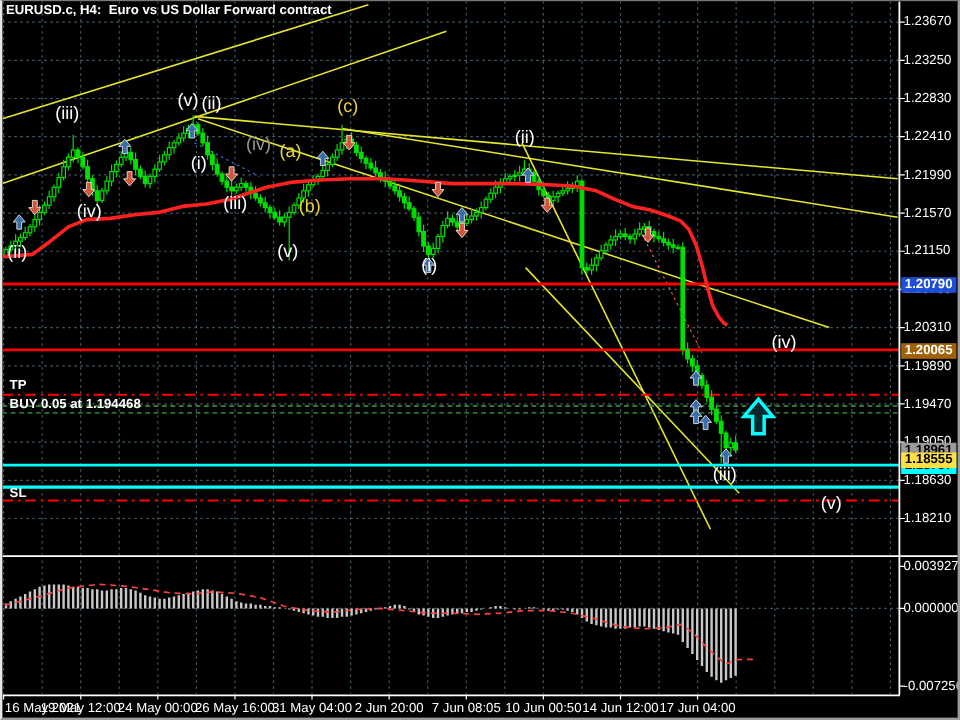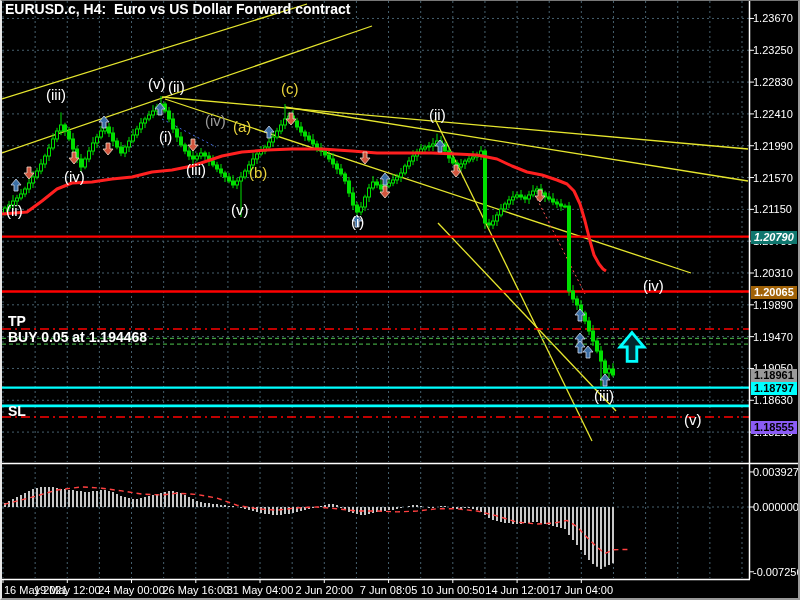--- a/index.html
+++ b/index.html
@@ -1,20 +1,20 @@
 <!DOCTYPE html>
 <html><head>
 <meta charset="utf-8">
 <style>
   html,body{margin:0;padding:0;background:#000;}
   #chart-window{position:relative;width:800px;height:600px;overflow:hidden;background:#000;
     box-sizing:border-box;border-left:2px solid #e8e8e8;border-bottom:2px solid #9a9a9a;border-right:2px solid #9a9a9a;border-top:1px solid #777;
     font-family:"Liberation Sans",sans-serif;}
   #vector{position:absolute;left:0;top:0;}
-  .txt{position:absolute;color:#fff;font-size:14px;line-height:12px;white-space:pre;}
+  .txt{position:absolute;color:#fff;font-size:11px;line-height:12px;white-space:pre;}
   .title{left:3px;top:2px;font-weight:700;}
   .macd-label{left:3px;top:468px;font-weight:700;}
   .order-label{font-weight:700;}
   .wave{position:absolute;font-size:15px;line-height:15px;color:#fff;white-space:pre;}
   .ylabel{position:absolute;left:751px;color:#fff;font-size:11px;line-height:13px;}
   .ylabel.hl{padding:0 3px;left:749px;font-weight:700;}
   .xlabel{position:absolute;color:#fff;font-size:11px;line-height:12px;text-align:center;width:90px;}
 </style>
 </head>
 <body>
@@ -649,25 +649,25 @@
       <div class="ylabel" style="top: 138.727px;">1.21990</div>
       <div class="ylabel" style="top: 170.545px;">1.21570</div>
       <div class="ylabel" style="top: 202.364px;">1.21150</div>
       <div class="ylabel" style="top: 234.182px;">1.20730</div>
       <div class="ylabel" style="top: 266px;">1.20310</div>
       <div class="ylabel" style="top: 297.818px;">1.19890</div>
       <div class="ylabel" style="top: 329.636px;">1.19470</div>
       <div class="ylabel" style="top: 361.455px;">1.19050</div>
       <div class="ylabel" style="top: 393.273px;">1.18630</div>
       <div class="ylabel" style="top: 425.091px;">1.18210</div>
-      <div class="ylabel hl" style="top: 229.636px; background: #0f766e; color: rgb(255, 255, 255); font-style: italic;">1.20790</div>
+      <div class="ylabel hl" style="top: 229.636px; background: #1d4ed8; color: rgb(255, 255, 255);">1.20790</div>
       <div class="ylabel hl" style="top: 284.561px; background: #a16207; color: rgb(255, 255, 255);">1.20065</div>
       <div class="ylabel hl" style="top: 368.197px; background: rgb(154, 154, 154); color: rgb(0, 0, 0);">1.18961</div>
       <div class="ylabel hl" style="top: 380.621px; background: rgb(0, 255, 255); color: rgb(0, 0, 0);">1.18797</div>
-      <div class="ylabel hl" style="top: 420px; background: #8b5cf6; color: rgb(0, 0, 0);">1.18555</div>
+      <div class="ylabel hl" style="top: 376px; background: #fde047; color: rgb(0, 0, 0);">1.18555</div>
     </div>
   <div id="xlabel-layer">
       <div class="xlabel" style="left: 2px; top: 583px; text-align: left;">16 May 2021</div>
       <div class="xlabel" style="left: 20.3px; top: 583px;">19 May 12:00</div>
       <div class="xlabel" style="left: 84.5px; top: 583px;">24 May 00:00</div>
       <div class="xlabel" style="left: 148.8px; top: 583px;">26 May 16:00</div>
       <div class="xlabel" style="left: 213px; top: 583px;">31 May 04:00</div>
       <div class="xlabel" style="left: 277.3px; top: 583px;">2 Jun 20:00</div>
       <div class="xlabel" style="left: 341.6px; top: 583px;">7 Jun 08:05</div>
       <div class="xlabel" style="left: 405.8px; top: 583px;">10 Jun 00:50</div>

